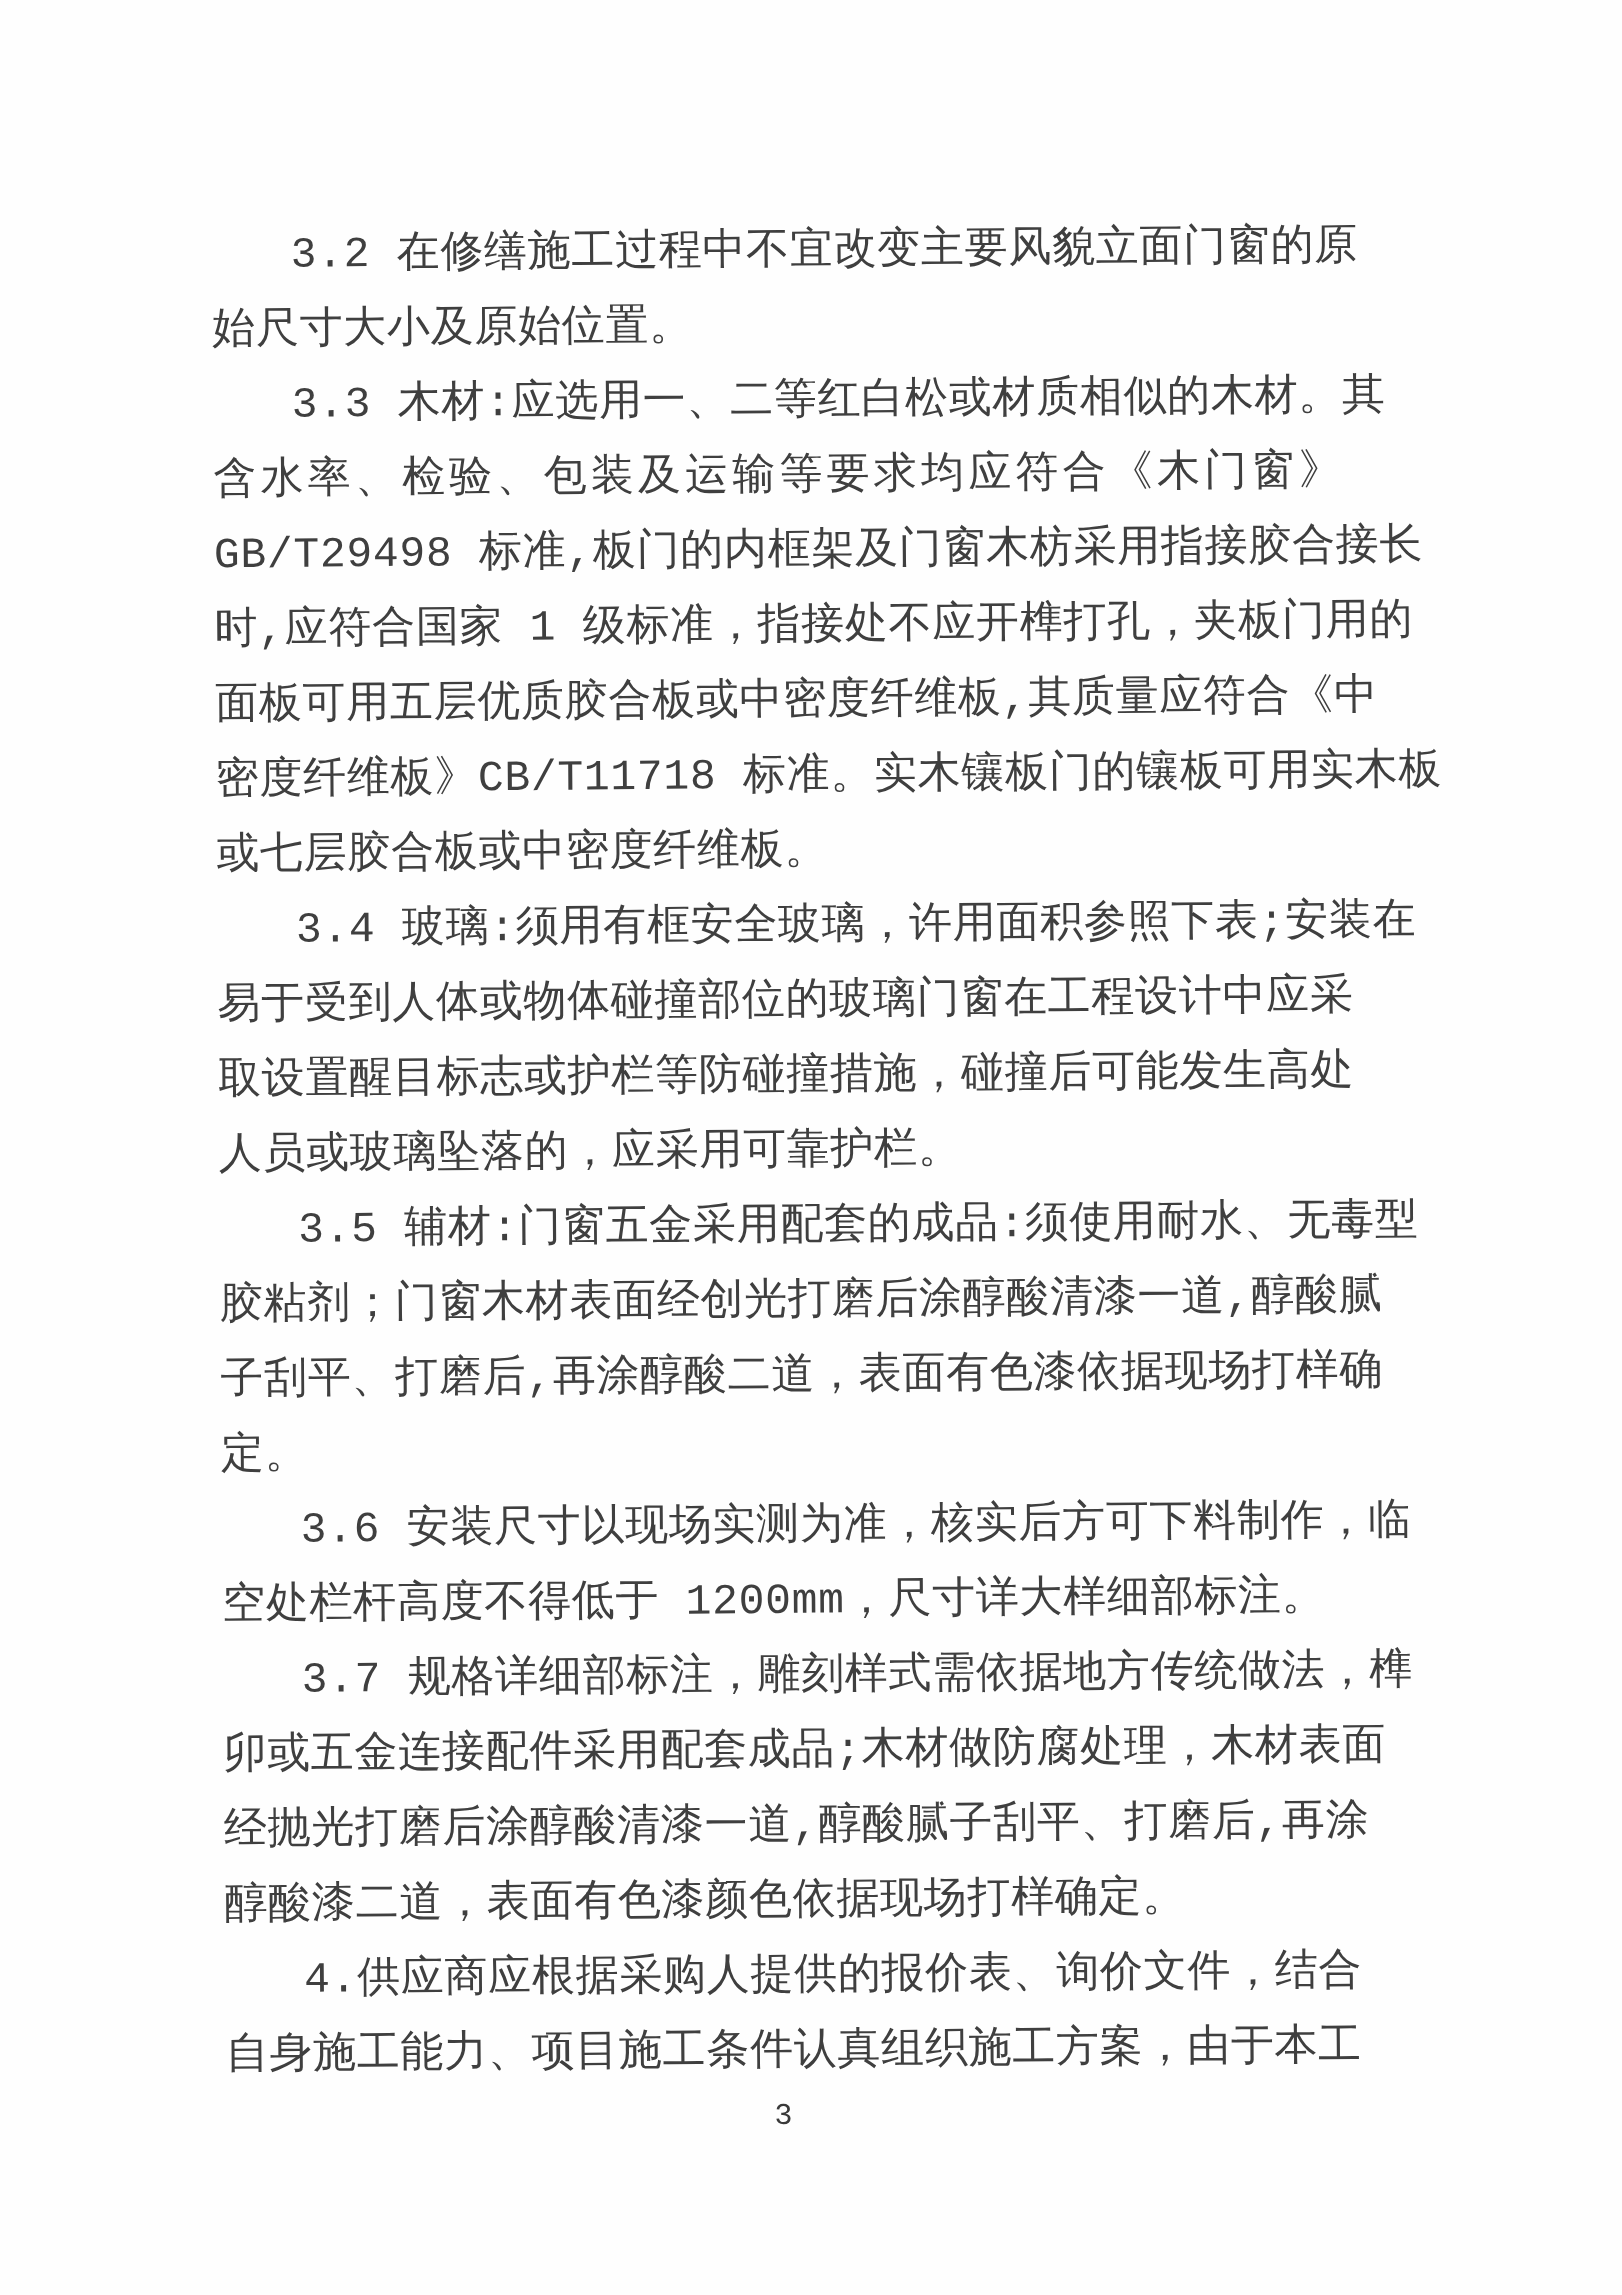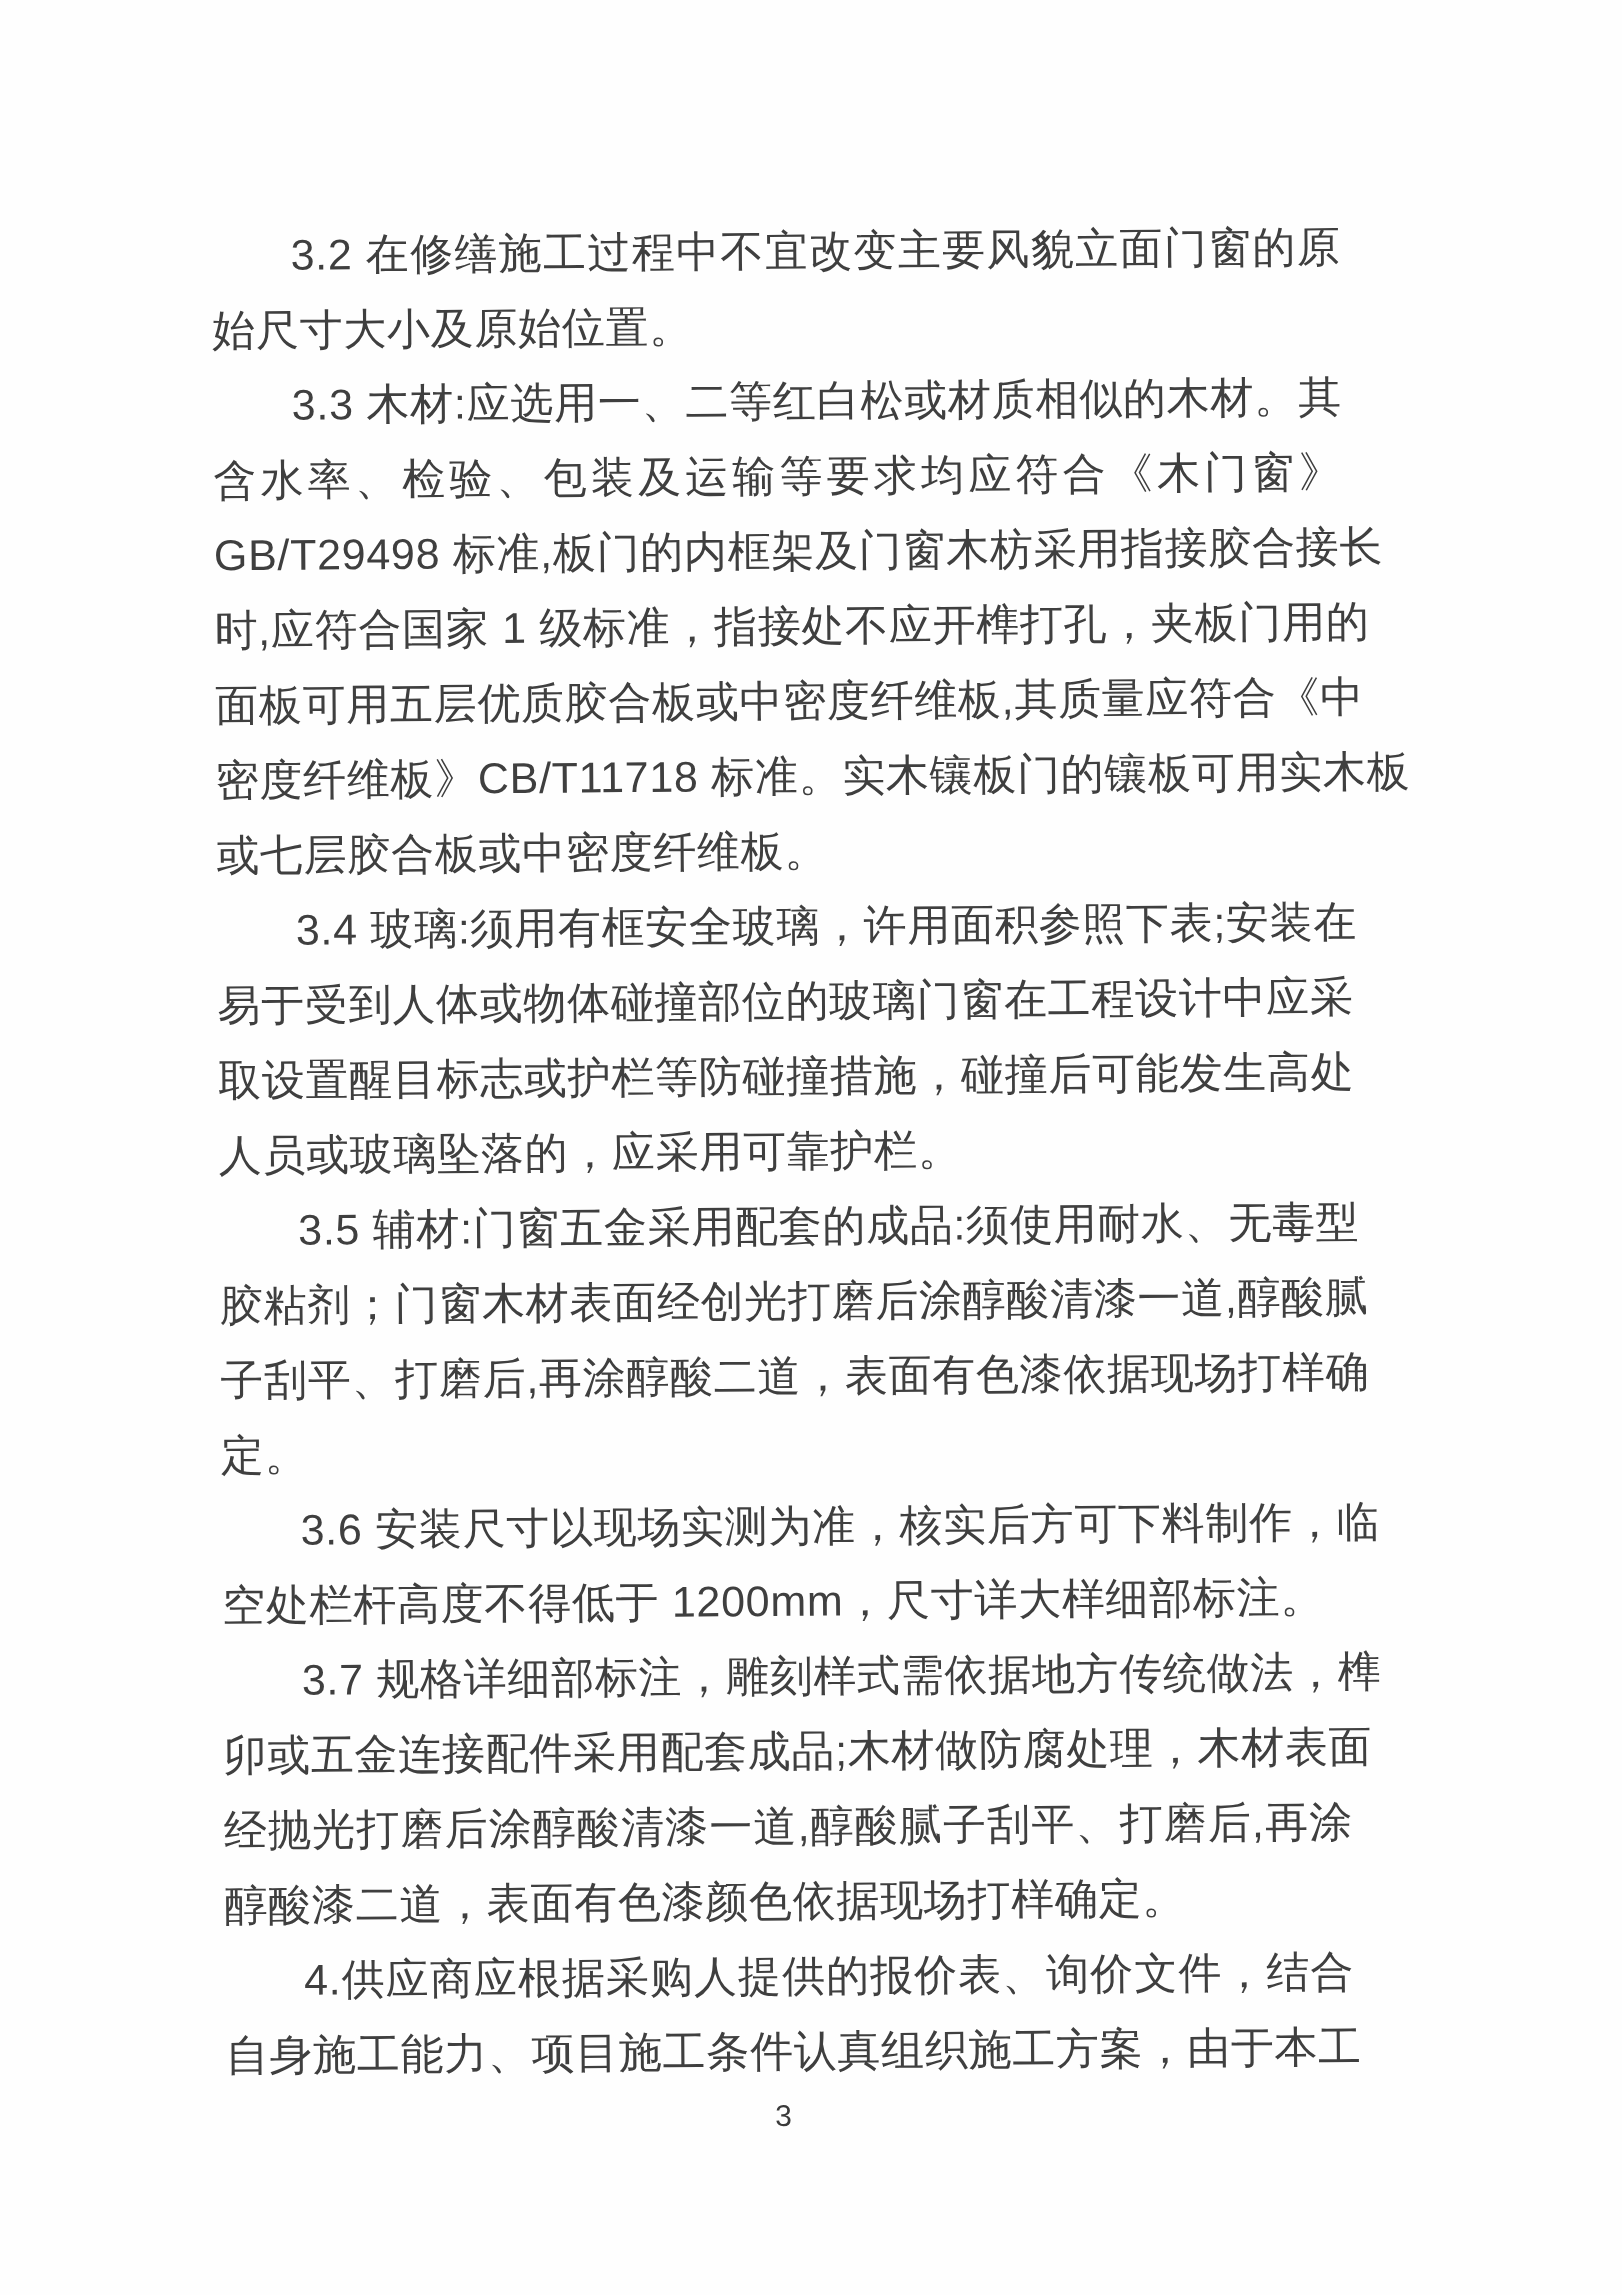--- a/index.html
+++ b/index.html
@@ -8,21 +8,21 @@
     width: 1623px;
     height: 2295px;
     background: #ffffff;
     overflow: hidden;
   }
   .sheet {
     position: relative;
     width: 1623px;
     height: 2295px;
     background: #fefefe;
-    font-family: Liberation Sans, sans-serif;
+    font-family: Liberation Mono, monospace;
   }
   .textblock {
     position: absolute;
     left: 219px;
     top: 218px;
     width: 1129px;
     transform: rotate(-0.45deg);
     transform-origin: 39px 982px;
     color: #3f3f3f;
   }

